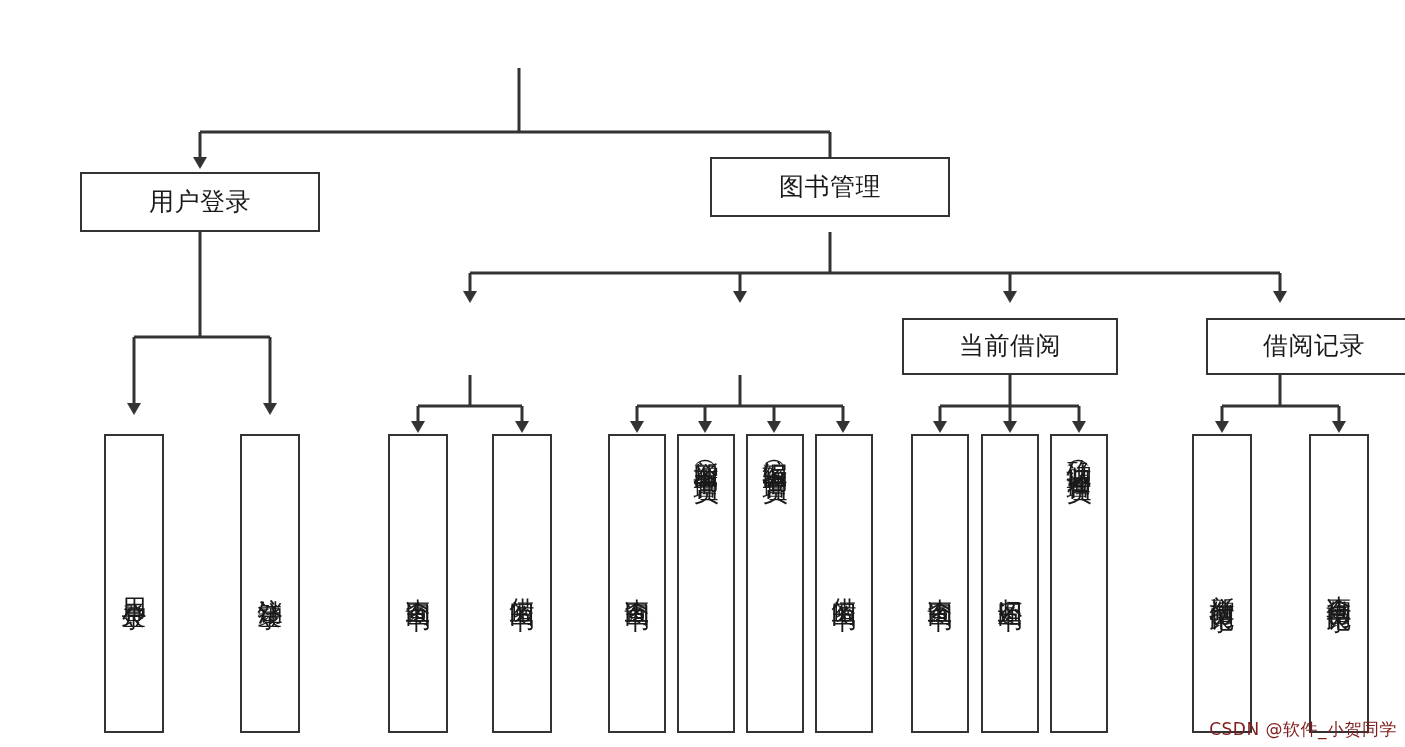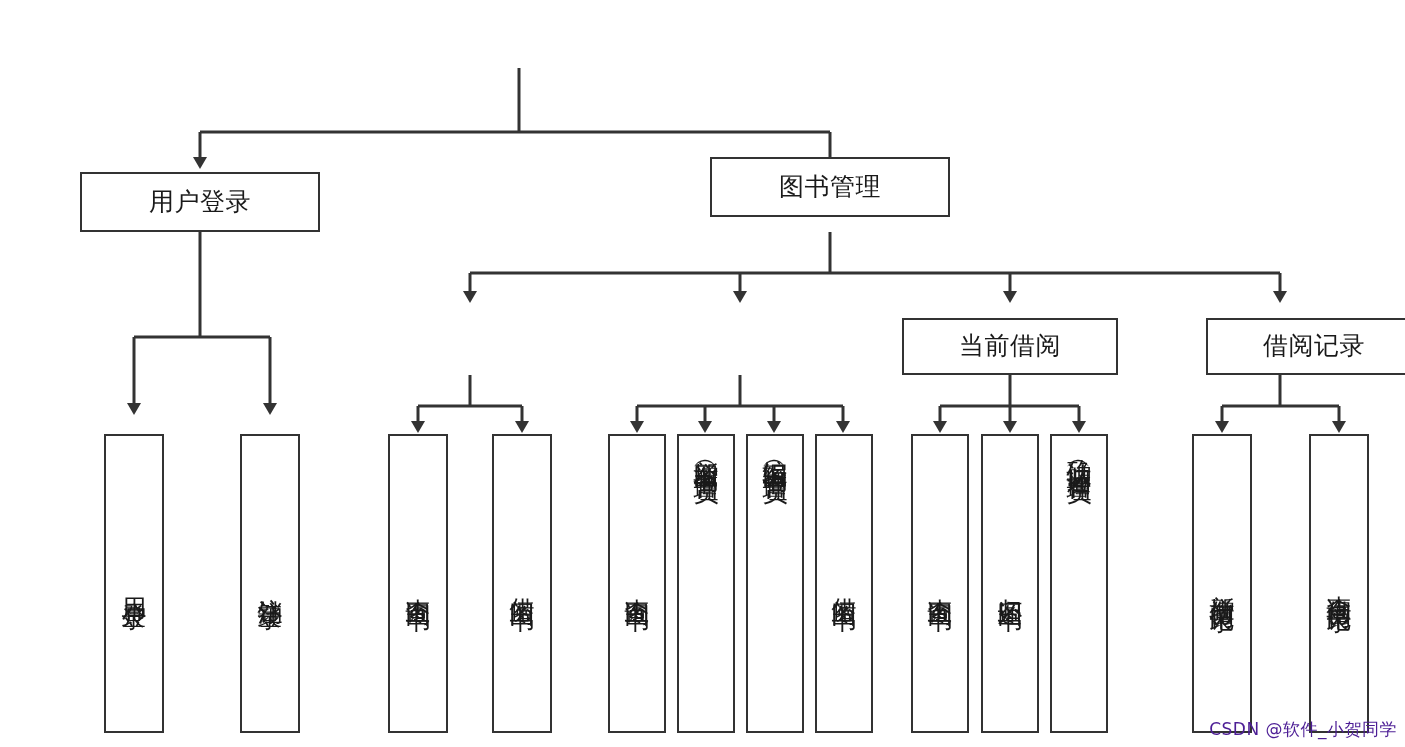--- a/index.html
+++ b/index.html
@@ -63,21 +63,21 @@
     line-height: 1.0;
     letter-spacing: 3px;
     white-space: normal;
     max-height: 100%;
   }
   .watermark {
     position: absolute;
     right: 8px;
     bottom: 6px;
     font-size: 17px;
-    color: #4c1d95;
+    color: #7f1d1d;
     letter-spacing: 0.5px;
     white-space: nowrap;
     pointer-events: none;
   }
 </style>
 </head>
 <body>
 
 <div id="canvas">
 

